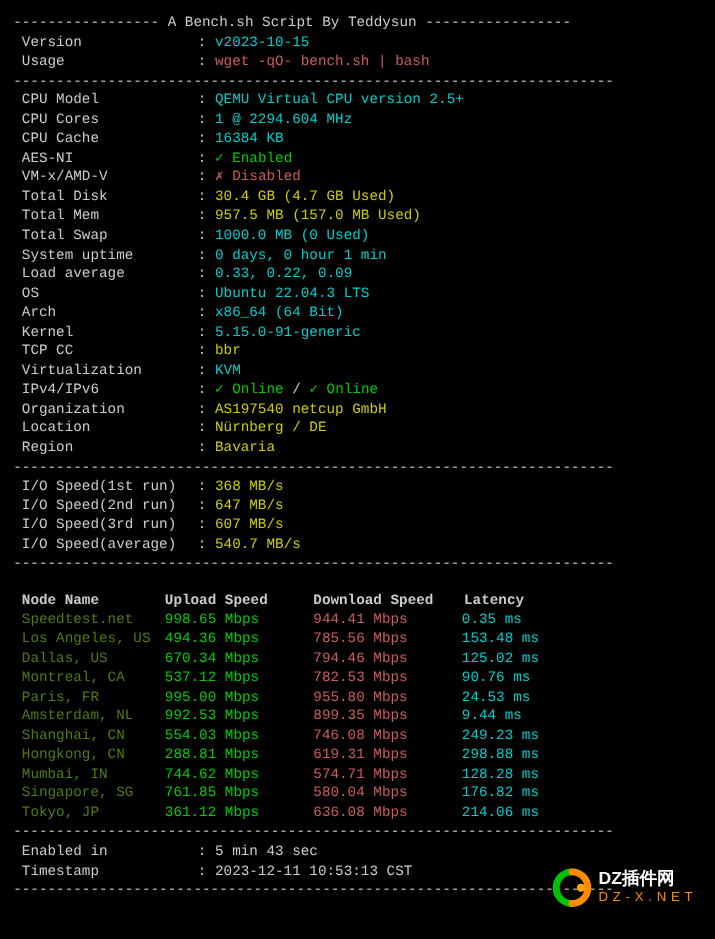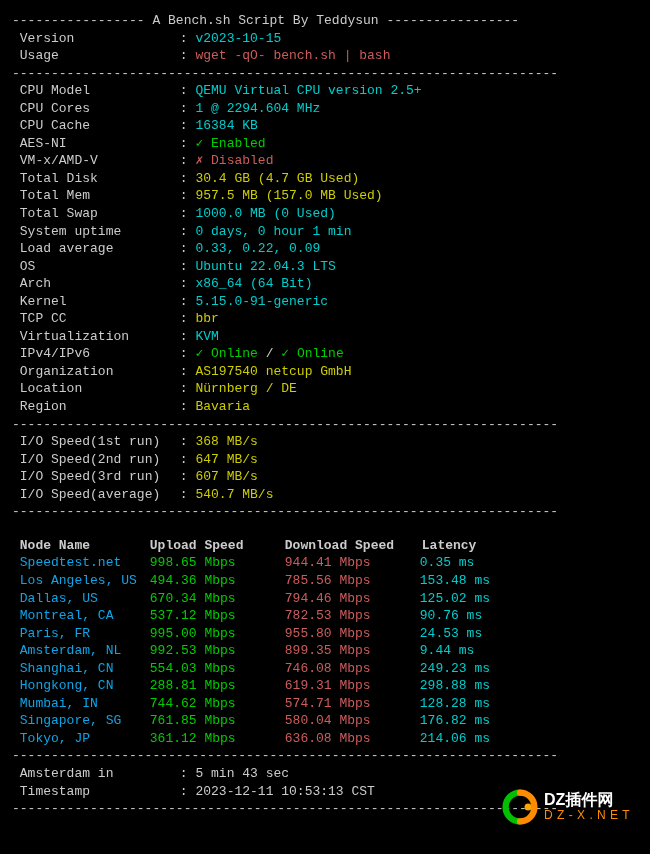--- a/index.html
+++ b/index.html
@@ -15,21 +15,21 @@
       position: relative;
     }
     .line { white-space: pre; }
     .dash { color: #ccc; }
     .label { color: #ccc; display: inline-block; width: 160px; }
     .cyan { color: #00cdcd; margin-top: 29px; }
     .red { color: #cd5c5c; }
     .yellow { color: #cdcd00; }
     .green { color: #00cd00; }
     .white { color: #ccc; }
-    .node-col { display: inline-block; width: 130px; color: #0ea5e9; }
+    .node-col { display: inline-block; width: 130px; color: #4d7c0f; }
     .upload-col { display: inline-block; width: 135px; color: #00cd00; }
     .download-col { display: inline-block; width: 135px; color: #cd5c5c; }
     .latency-col { display: inline-block; color: #00cdcd; }
     .head-node { display: inline-block; width: 130px; color: #ccc; font-weight: bold; }
     .head-up { display: inline-block; width: 135px; color: #ccc; font-weight: bold; margin-top: 16px; }
     .head-down { display: inline-block; width: 137px; color: #ccc; font-weight: bold; }
     .head-lat { display: inline-block; color: #ccc; font-weight: bold; }
     .watermark {
       position: absolute;
       bottom: 5px;
@@ -84,21 +84,21 @@
 <div class="line"> <span class="label">I/O Speed(average)</span>: <span class="yellow">540.7 MB/s</span></div>
 
 <div class="line dash">----------------------------------------------------------------------</div>
 
 <div class="line"> <span class="head-node">Node Name</span><span class="head-up">Upload Speed</span><span class="head-down">Download Speed</span><span class="head-lat">Latency</span></div>
 
 <div id="speedtest-rows"><div class="line"> <span class="node-col">Speedtest.net</span><span class="upload-col">998.65 Mbps</span><span class="download-col">944.41 Mbps</span><span class="latency-col">0.35 ms</span></div><div class="line"> <span class="node-col">Los Angeles, US</span><span class="upload-col">494.36 Mbps</span><span class="download-col">785.56 Mbps</span><span class="latency-col">153.48 ms</span></div><div class="line"> <span class="node-col">Dallas, US</span><span class="upload-col">670.34 Mbps</span><span class="download-col">794.46 Mbps</span><span class="latency-col">125.02 ms</span></div><div class="line"> <span class="node-col">Montreal, CA</span><span class="upload-col">537.12 Mbps</span><span class="download-col">782.53 Mbps</span><span class="latency-col">90.76 ms</span></div><div class="line"> <span class="node-col">Paris, FR</span><span class="upload-col">995.00 Mbps</span><span class="download-col">955.80 Mbps</span><span class="latency-col">24.53 ms</span></div><div class="line"> <span class="node-col">Amsterdam, NL</span><span class="upload-col">992.53 Mbps</span><span class="download-col">899.35 Mbps</span><span class="latency-col">9.44 ms</span></div><div class="line"> <span class="node-col">Shanghai, CN</span><span class="upload-col">554.03 Mbps</span><span class="download-col">746.08 Mbps</span><span class="latency-col">249.23 ms</span></div><div class="line"> <span class="node-col">Hongkong, CN</span><span class="upload-col">288.81 Mbps</span><span class="download-col">619.31 Mbps</span><span class="latency-col">298.88 ms</span></div><div class="line"> <span class="node-col">Mumbai, IN</span><span class="upload-col">744.62 Mbps</span><span class="download-col">574.71 Mbps</span><span class="latency-col">128.28 ms</span></div><div class="line"> <span class="node-col">Singapore, SG</span><span class="upload-col">761.85 Mbps</span><span class="download-col">580.04 Mbps</span><span class="latency-col">176.82 ms</span></div><div class="line"> <span class="node-col">Tokyo, JP</span><span class="upload-col">361.12 Mbps</span><span class="download-col">636.08 Mbps</span><span class="latency-col">214.06 ms</span></div></div>
 
 <div class="line dash">----------------------------------------------------------------------</div>
 
-<div class="line"> <span class="label">Amsterdam in</span>: <span class="white">5 min 43 sec</span></div>
+<div class="line"> <span class="label">Enabled in</span>: <span class="white">5 min 43 sec</span></div>
 <div class="line"> <span class="label">Timestamp</span>: <span class="white">2023-12-11 10:53:13 CST</span></div>
 
 <div class="line dash">----------------------------------------------------------------------</div>
 
 <div class="watermark">
   <div class="wm-icon">
     <svg viewBox="0 0 40 40" width="36" height="36">
       <path d="M20 4 A16 16 0 0 0 20 36" fill="none" stroke="#00c000" stroke-width="7" stroke-linecap="round"></path>
       <path d="M20 4 A16 16 0 0 1 20 36" fill="none" stroke="#ff8c00" stroke-width="7" stroke-linecap="round"></path>
       <circle cx="29" cy="20" r="4" fill="#ffa500"></circle>

